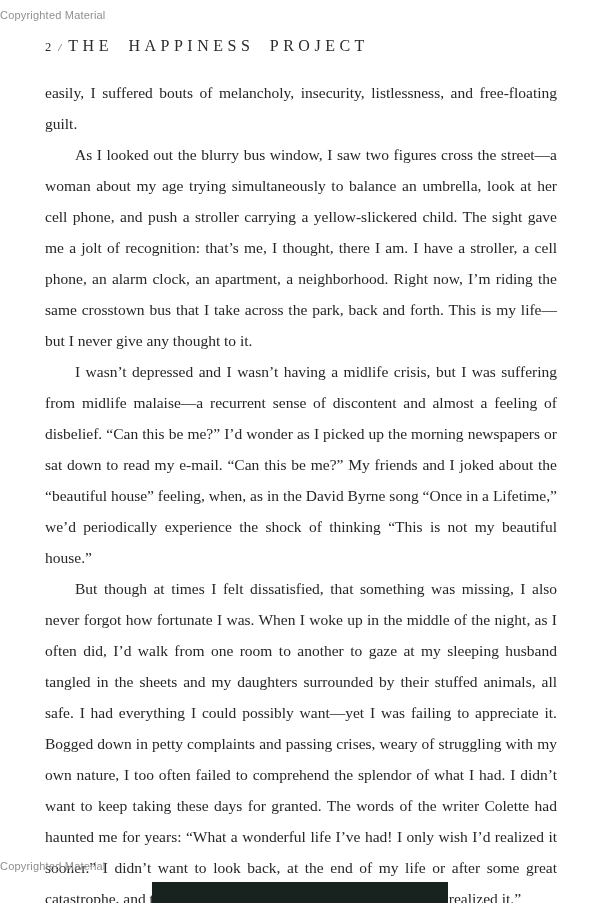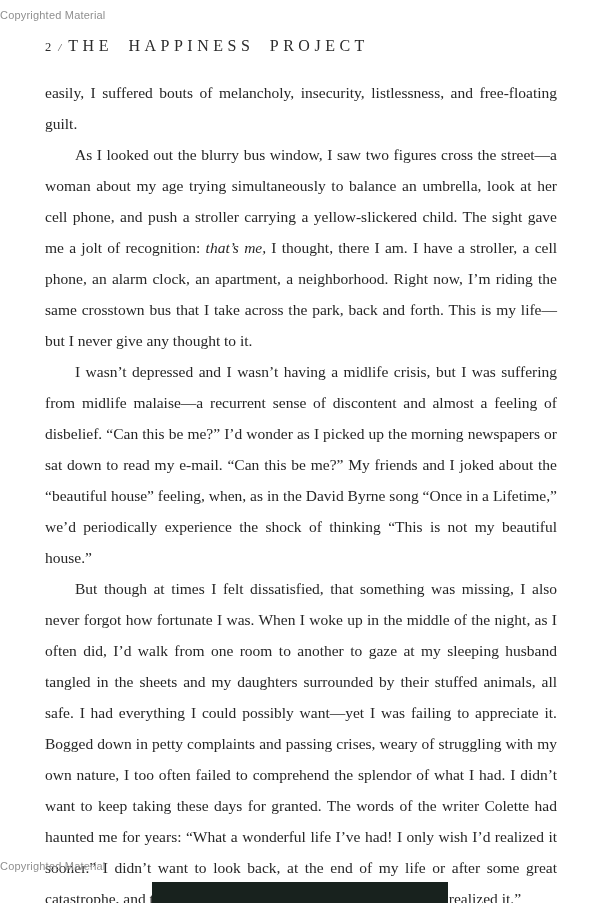--- a/index.html
+++ b/index.html
@@ -54,21 +54,21 @@
     font-size: 15.5px;
     line-height: 31px;
     text-align: justify;
   }
   .body-text p {
     margin: 0;
     padding: 0;
     text-indent: 30px;
   }
   .body-text p.first { text-indent: 0; }
-  .italic { font-style: italic; }
+  .italic { }
   .footer-bar {
     position: absolute;
     bottom: 0;
     left: 50%;
     transform: translateX(-50%);
     width: 296px;
     height: 21px;
     background: #18221e;
   }
 </style>

